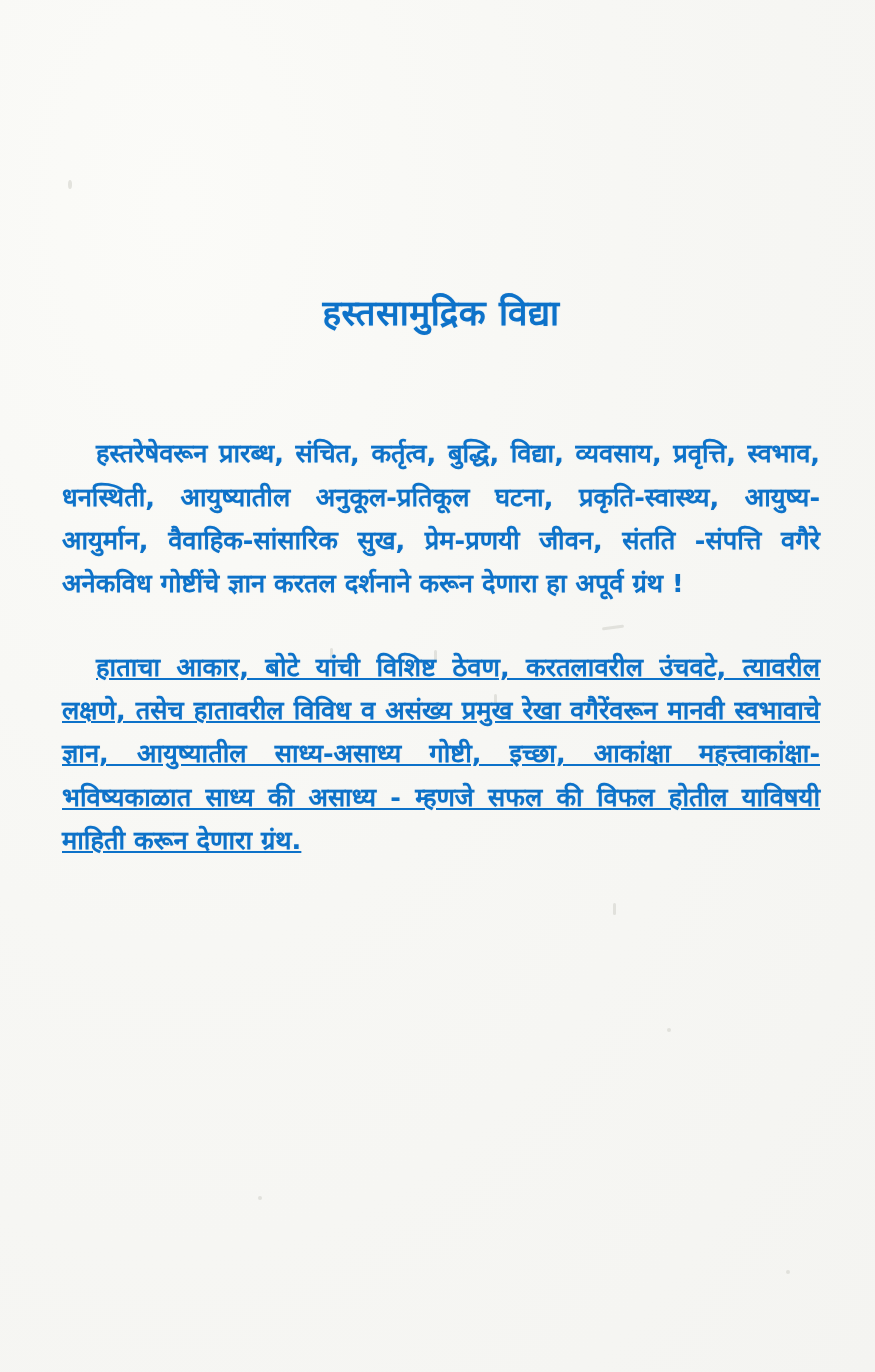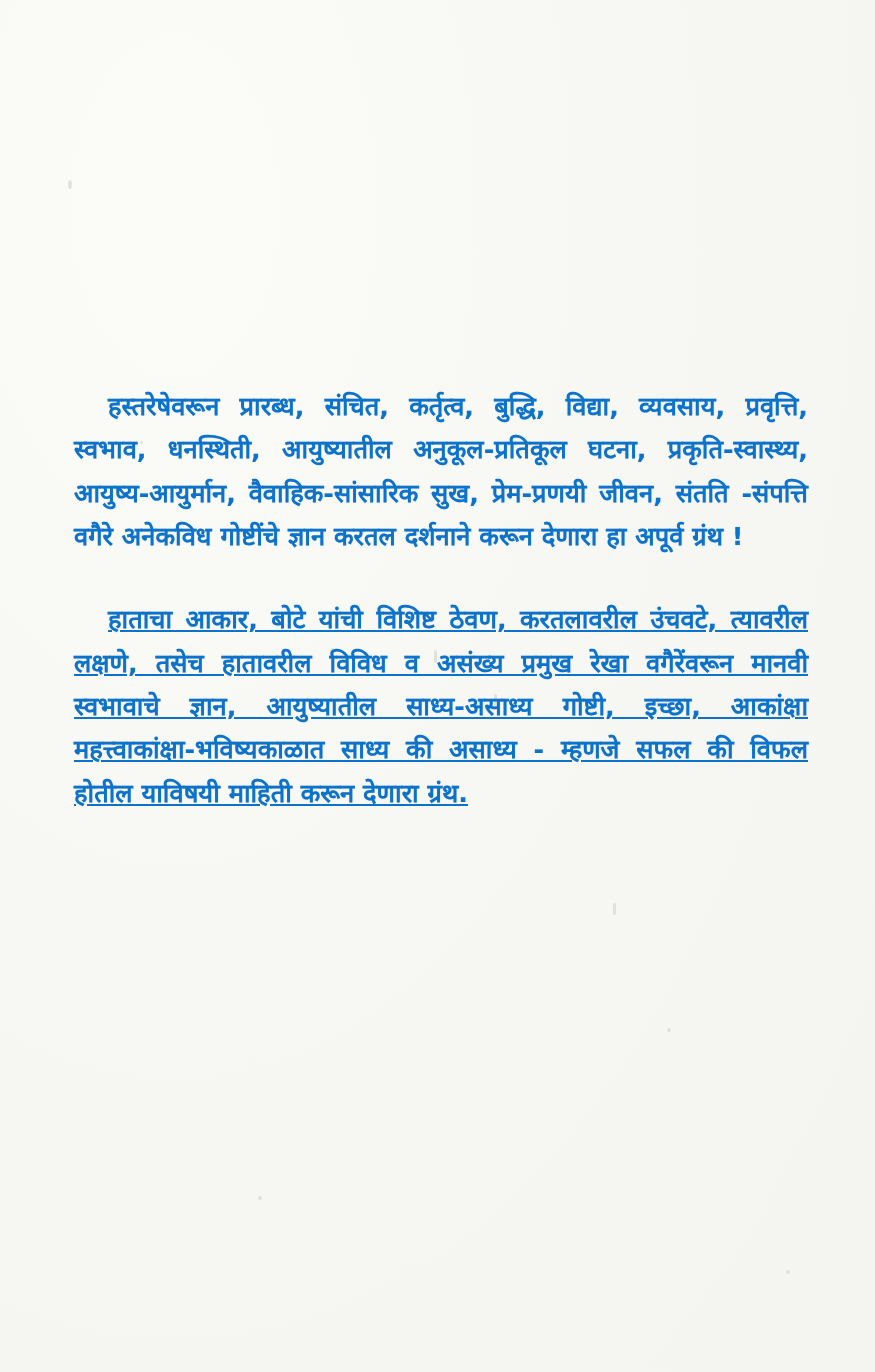--- a/index.html
+++ b/index.html
@@ -45,21 +45,21 @@
     text-shadow: 0 0 1px rgba(13,114,201,.35);
   }
   .para {
     color: #0d72c9;
     font-size: 25.5px;
     font-weight: bold;
     line-height: 1.70;
     text-align: justify;
     text-justify: inter-word;
     text-indent: 34px;
-    margin: 12px;
+    margin: 0;
     text-shadow: 0 0 1px rgba(13,114,201,.25);
   }
   .para-1 { margin-top: 95px; }
   .para-2 { margin-top: 40px; text-decoration: underline; }
 </style>
 </head>
 <body>
 
 <div class="page">
 
@@ -69,19 +69,20 @@
   <div class="speck" style="left:330px; top:648px;  width:3px;  height:11px; border-radius:2px;"></div>
   <div class="speck" style="left:434px; top:650px;  width:3px;  height:13px; border-radius:2px;"></div>
   <div class="speck" style="left:494px; top:694px;  width:3px;  height:12px; border-radius:2px;"></div>
   <div class="speck" style="left:613px; top:903px;  width:3px;  height:12px; border-radius:2px;"></div>
   <div class="speck" style="left:667px; top:1028px; width:4px;  height:4px;"></div>
   <div class="speck" style="left:258px; top:1196px; width:4px;  height:4px;"></div>
   <div class="speck" style="left:786px; top:1270px; width:4px;  height:4px;"></div>
 
   <div class="content">
 
+    <h1 class="doc-title">हस्तसामुद्रिक विद्या</h1>
 
     <p class="para para-1">हस्तरेषेवरून प्रारब्ध, संचित, कर्तृत्व, बुद्धि, विद्या, व्यवसाय, प्रवृत्ति, स्वभाव, धनस्थिती, आयुष्यातील अनुकूल-प्रतिकूल घटना, प्रकृति-स्वास्थ्य, आयुष्य-आयुर्मान, वैवाहिक-सांसारिक सुख, प्रेम-प्रणयी जीवन, संतति -संपत्ति वगैरे अनेकविध गोष्टींचे ज्ञान करतल दर्शनाने करून देणारा हा अपूर्व ग्रंथ !</p>
 
     <p class="para para-2">हाताचा आकार, बोटे यांची विशिष्ट ठेवण, करतलावरील उंचवटे, त्यावरील लक्षणे, तसेच हातावरील विविध व असंख्य प्रमुख रेखा वगैरेंवरून मानवी स्वभावाचे ज्ञान, आयुष्यातील साध्य-असाध्य गोष्टी, इच्छा, आकांक्षा महत्त्वाकांक्षा-भविष्यकाळात साध्य की असाध्य - म्हणजे सफल की विफल होतील याविषयी माहिती करून देणारा ग्रंथ.</p>
 
   </div>
 </div>
 
 </body></html>

